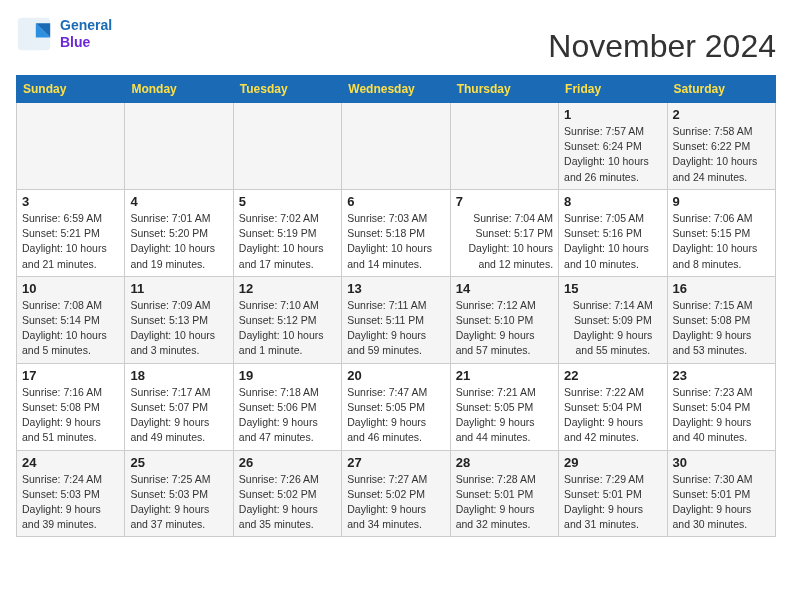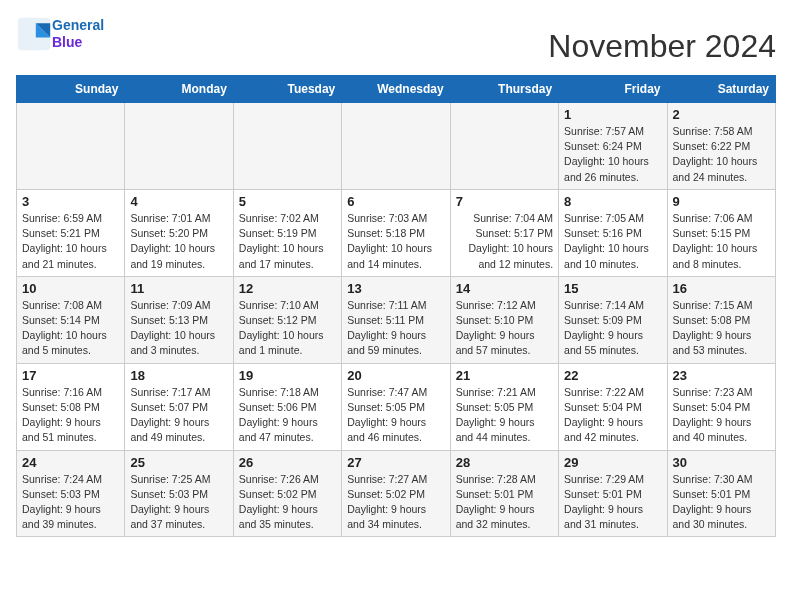--- a/index.html
+++ b/index.html
@@ -12,21 +12,21 @@
     }
     .header {
       display: flex;
       justify-content: space-between;
       align-items: flex-start;
       margin-bottom: 10px;
     }
     .logo {
       display: flex;
       align-items: center;
-      gap: 0;
+      gap: 8px;
     }
     .logo-text {
       font-size: 14px;
       font-weight: bold;
       color: #333;
       line-height: 1.2;
     }
     .logo-text span {
       color: #1a6ab5;
     }
@@ -48,22 +48,22 @@
       font-weight: normal;
       color: #555;
     }
     table {
       width: 100%;
       border-collapse: collapse;
       font-size: 11px;
     }
     thead th {
       background: #1a6ab5;
-      color: #ffffff;
-      text-align: right;
+      color: #fde047;
+      text-align: left;
       padding: 6px 6px;
       font-size: 12px;
       font-weight: bold;
       border: 1px solid #1a6ab5;
     }
     tbody td {
       border: 1px solid #ccc;
       vertical-align: top;
       padding: 4px 5px;
       min-height: 80px;
@@ -224,21 +224,21 @@
         </td>
         <td>
           <span class="day-num">14</span>
           <div class="day-info" style="white-space: pre-line;">Sunrise: 7:12 AM
 Sunset: 5:10 PM
 Daylight: 9 hours
 and 57 minutes.</div>
         </td>
         <td>
           <span class="day-num">15</span>
-          <div class="day-info" style="white-space: pre-line;">Sunrise: 7:14 AM
+          <div class="day-info" style="white-space: pre-line; text-align: center;">Sunrise: 7:14 AM
 Sunset: 5:09 PM
 Daylight: 9 hours
 and 55 minutes.</div>
         </td>
         <td>
           <span class="day-num">16</span>
           <div class="day-info" style="white-space: pre-line;">Sunrise: 7:15 AM
 Sunset: 5:08 PM
 Daylight: 9 hours
 and 53 minutes.</div>

